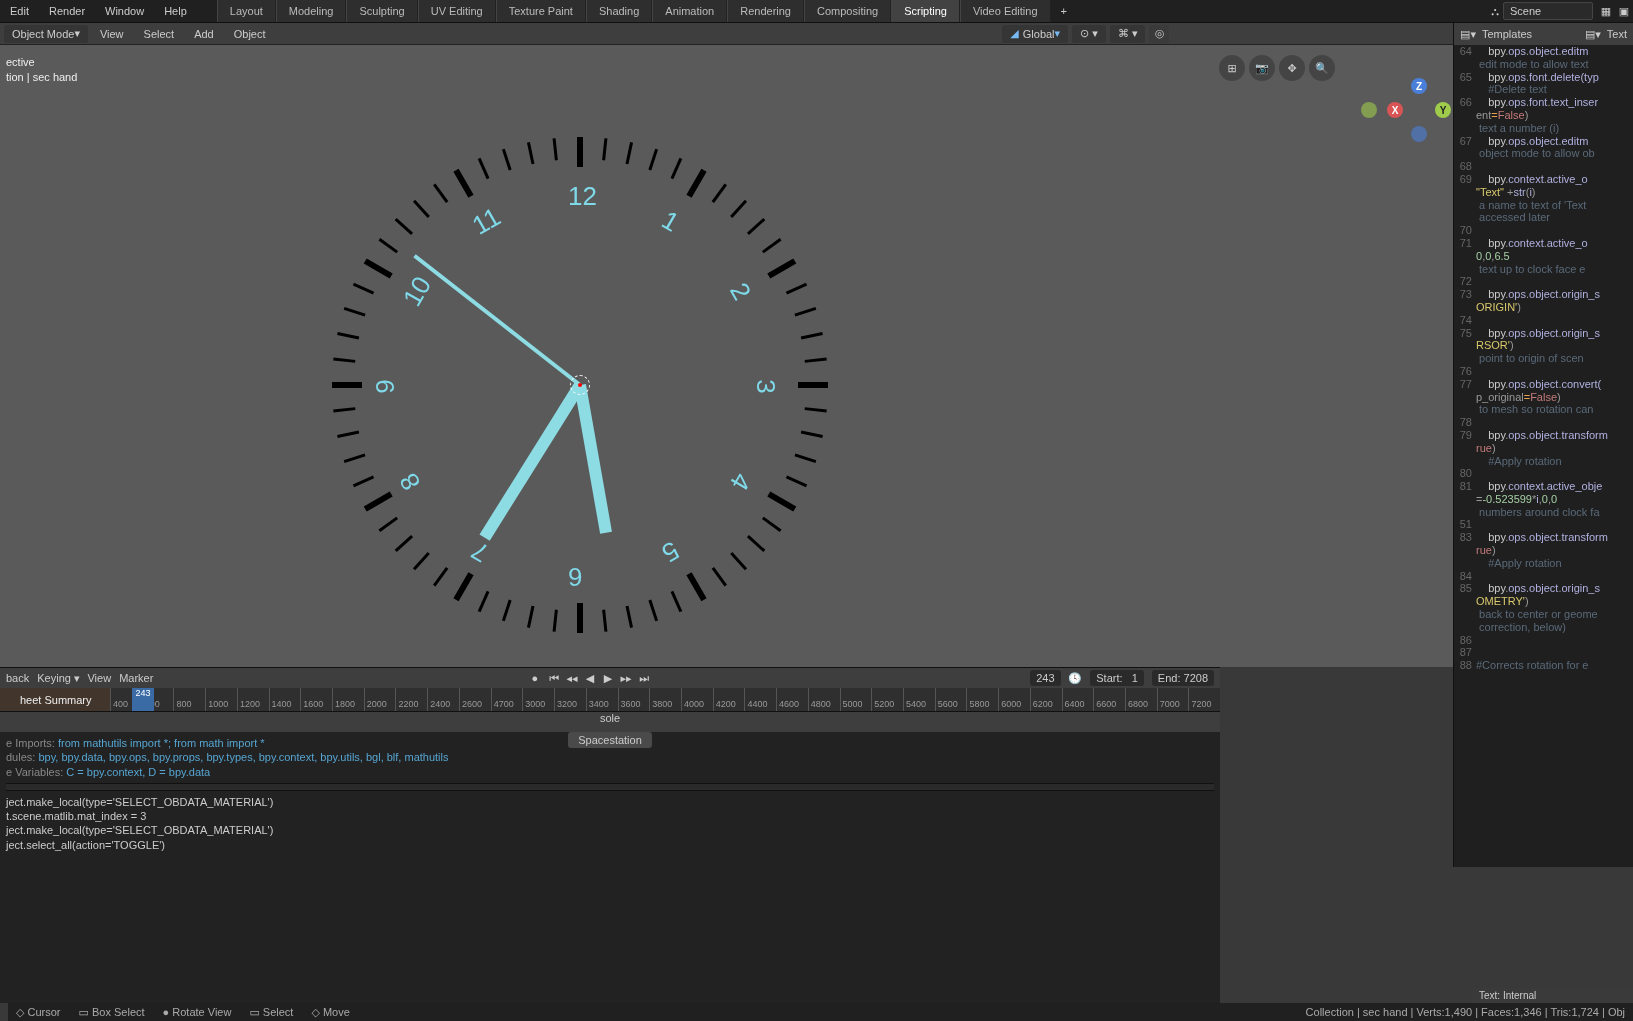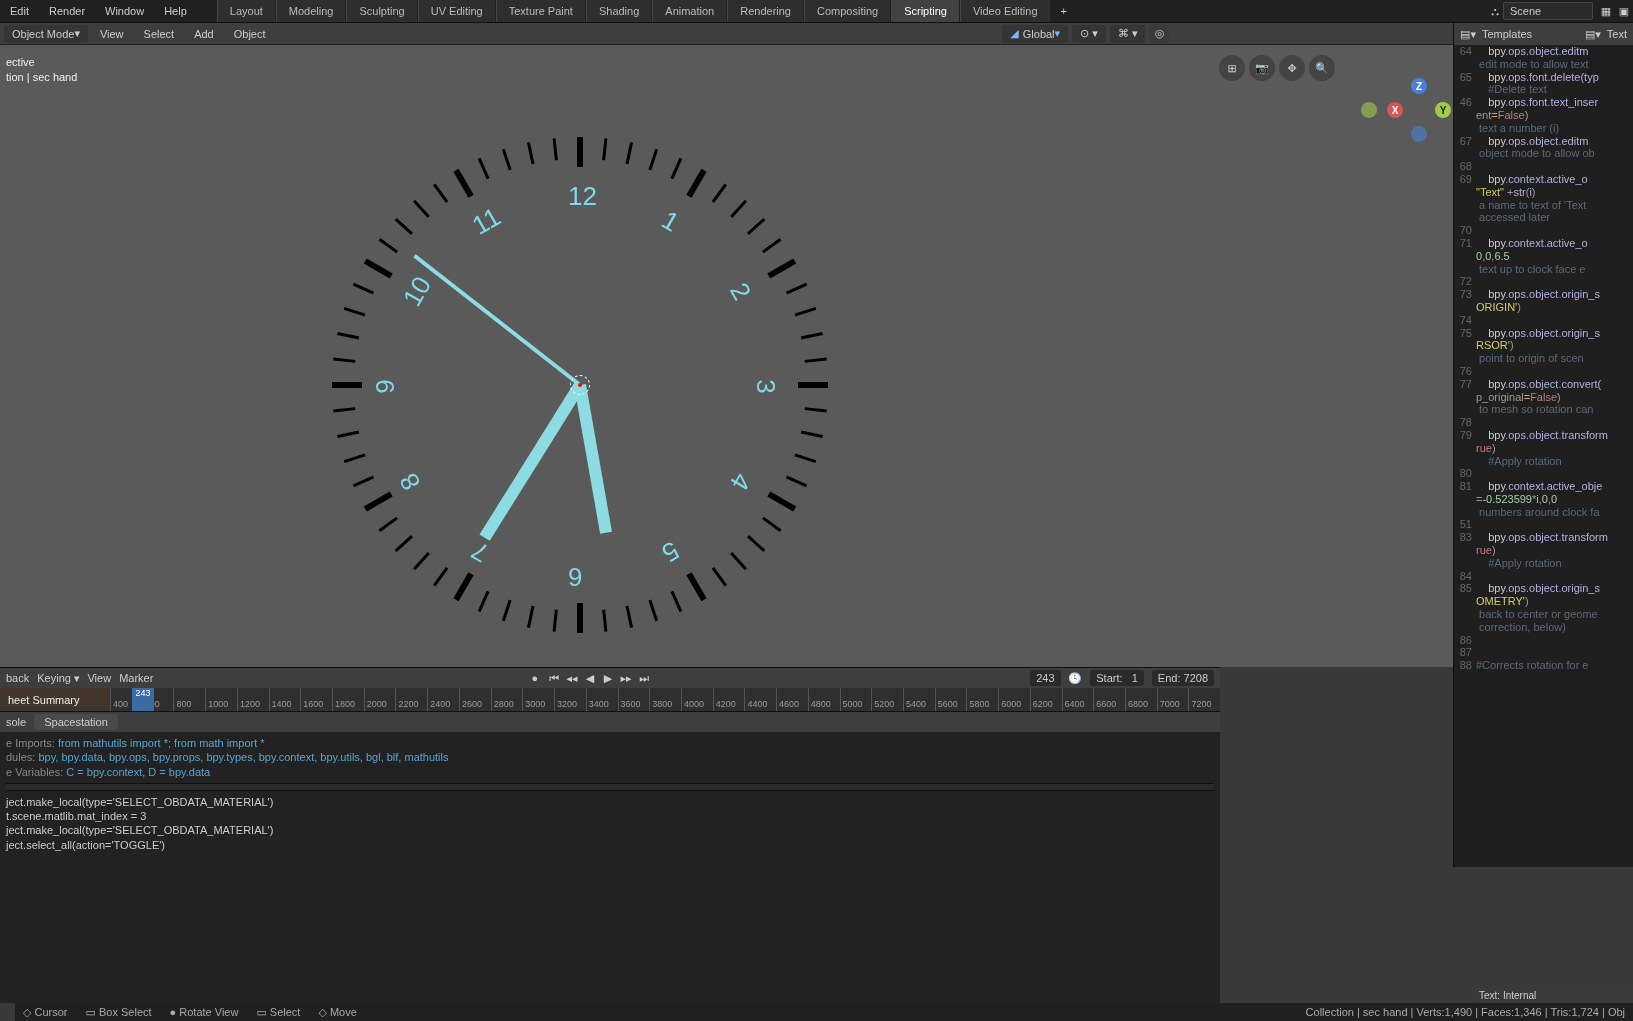--- a/index.html
+++ b/index.html
@@ -57,30 +57,30 @@
 .cl .tk-fn { color:#b0b0e0; }
 .cl .tk-num { color:#a5d0a5; }
 .cl .tk-const { color:#c47a7a; }
 .timeline { position:absolute; left:0; right:413px; top:667px; height:44px; background:#333; border-top:1px solid #111; }
 .tl-head { height:20px; background:#3e3e3e; display:flex; align-items:center; padding:0 6px; gap:8px; }
 .tl-head .spacer { flex:1; }
 .tl-play { display:flex; gap:2px; }
 .tl-play .pbtn { width:16px; height:16px; display:flex; align-items:center; justify-content:center; color:#ccc; }
 .tl-frame, .tl-se { background:#2a2a2a; height:16px; padding:0 6px; border-radius:3px; display:flex; align-items:center; color:#ccc; }
 .tl-ruler { position:relative; height:24px; background:#2f2f2f; overflow:hidden; }
-.tl-summary { position:absolute; left:0; width:110px; top:0; height:24px; background:#42352c; display:flex; align-items:center; padding-left:8px; color:#eee; }
+.tl-summary { position:absolute; left:0; width:110px; top:0; height:24px; background:#42352c; display:flex; align-items:center; padding-left:20px; color:#eee; }
 .tl-ticks { position:absolute; left:110px; right:0; top:0; height:24px; display:flex; }
 .tl-tick { flex:1; border-left:1px solid #555; font-size:9px; color:#999; padding-left:2px; padding-top:11px; }
 .tl-playhead { position:absolute; top:0; bottom:0; width:22px; background:#3a6ba5; color:#fff; font-size:9px; display:flex; align-items:start; justify-content:center; }
 .console { position:absolute; left:0; right:413px; top:711px; bottom:18px; background:#222; border-top:1px solid #111; font-family:monospace; font-size:11px; }
-.cn-head { height:20px; background:#3e3e3e; display:flex; align-items:center; padding:0 6px; gap:8px; font-family:sans-serif; }
+.cn-head { height:20px; background:#3e3e3e; display:flex; align-items:center; padding:0 6px; gap:8px; font-family:sans-serif;flex-direction:column; }
 .cn-body { padding:4px 6px; line-height:1.3; color:#888; }
 .cn-body .b { color:#56a5d2; }
 .cn-sep { height:8px; background:#2a2a2a; margin:4px 0; border-top:1px solid #111; border-bottom:1px solid #111; }
-.statusbar { position:absolute; left:15px; right:0; bottom:0; height:18px; background:#202020; display:flex; align-items:center; padding:0 8px; gap:18px; color:#aaa; font-size:10px; }
+.statusbar { position:absolute; left:8px; right:0; bottom:0; height:18px; background:#202020; display:flex; align-items:center; padding:0 8px; gap:18px; color:#aaa; font-size:10px; }
 .statusbar .spacer { flex:1; }
 .textstatus { position:absolute; right:0; bottom:18px; height:15px; width:160px; background:#3a3a3a; color:#ccc; font-size:10px; display:flex; align-items:center; padding:0 6px; }
 </style>
 </head>
 <body>
 
 <div class="topbar">
   <div class="menuitem">Edit</div>
   <div class="menuitem">Render</div>
   <div class="menuitem">Window</div>
@@ -363,21 +363,21 @@
     <span style="flex:1"></span>
     <span>▤▾</span>
     <span>Text</span>
   </div>
   <div class="se-body" id="codelines">
       <div class="cl"><span class="ln">64</span><span>    <span style="color:#ccc">bpy</span><span>.</span><span class="tk-fn">ops</span><span>.</span><span class="tk-fn">object</span><span>.</span><span class="tk-fn">editm</span></span></div>
       <div class="cl"><span class="ln"></span><span><span class="tk-cmt"> edit mode to allow text</span></span></div>
       <div class="cl"><span class="ln">65</span><span>    <span style="color:#ccc">bpy</span><span>.</span><span class="tk-fn">ops</span><span>.</span><span class="tk-fn">font</span><span>.</span><span class="tk-fn">delete</span><span class="tk-fn">(</span><span class="tk-fn">typ</span></span></div>
       <div class="cl"><span class="ln"></span><span><span class="tk-cmt"></span></span></div>
       <div class="cl"><span class="ln"></span><span><span class="tk-cmt">    #Delete text</span></span></div>
-      <div class="cl"><span class="ln">46</span><span>    <span style="color:#ccc">bpy</span><span>.</span><span class="tk-fn">ops</span><span>.</span><span class="tk-fn">font</span><span>.</span><span class="tk-fn">text_inser</span></span></div>
+      <div class="cl"><span class="ln">66</span><span>    <span style="color:#ccc">bpy</span><span>.</span><span class="tk-fn">ops</span><span>.</span><span class="tk-fn">font</span><span>.</span><span class="tk-fn">text_inser</span></span></div>
       <div class="cl"><span class="ln"></span><span>ent<span class="tk-kwd">=</span><span class="tk-const">False</span>)</span></div>
       <div class="cl"><span class="ln"></span><span><span class="tk-cmt"> text a number (i)</span></span></div>
       <div class="cl"><span class="ln">67</span><span>    <span style="color:#ccc">bpy</span><span>.</span><span class="tk-fn">ops</span><span>.</span><span class="tk-fn">object</span><span>.</span><span class="tk-fn">editm</span></span></div>
       <div class="cl"><span class="ln"></span><span><span class="tk-cmt"></span></span></div>
       <div class="cl"><span class="ln"></span><span><span class="tk-cmt"> object mode to allow ob</span></span></div>
       <div class="cl"><span class="ln">68</span><span></span></div>
       <div class="cl"><span class="ln">69</span><span>    <span style="color:#ccc">bpy</span><span>.</span><span class="tk-fn">context</span><span>.</span><span class="tk-fn">active_o</span></span></div>
       <div class="cl"><span class="ln"></span><span><span class="tk-str">"Text"</span> +<span class="tk-fn">str</span>(<span class="tk-fn">i</span>)</span></div>
       <div class="cl"><span class="ln"></span><span><span class="tk-cmt"> a name to text of 'Text</span></span></div>
       <div class="cl"><span class="ln"></span><span><span class="tk-cmt"> accessed later</span></span></div>
@@ -449,21 +449,21 @@
         <div class="tl-tick">800</div>
         <div class="tl-tick">1000</div>
         <div class="tl-tick">1200</div>
         <div class="tl-tick">1400</div>
         <div class="tl-tick">1600</div>
         <div class="tl-tick">1800</div>
         <div class="tl-tick">2000</div>
         <div class="tl-tick">2200</div>
         <div class="tl-tick">2400</div>
         <div class="tl-tick">2600</div>
-        <div class="tl-tick">2800</div>
+        <div class="tl-tick">4700</div>
         <div class="tl-tick">3000</div>
         <div class="tl-tick">3200</div>
         <div class="tl-tick">3400</div>
         <div class="tl-tick">3600</div>
         <div class="tl-tick">3800</div>
         <div class="tl-tick">4000</div>
         <div class="tl-tick">4200</div>
         <div class="tl-tick">4400</div>
         <div class="tl-tick">4600</div>
         <div class="tl-tick">4800</div>

